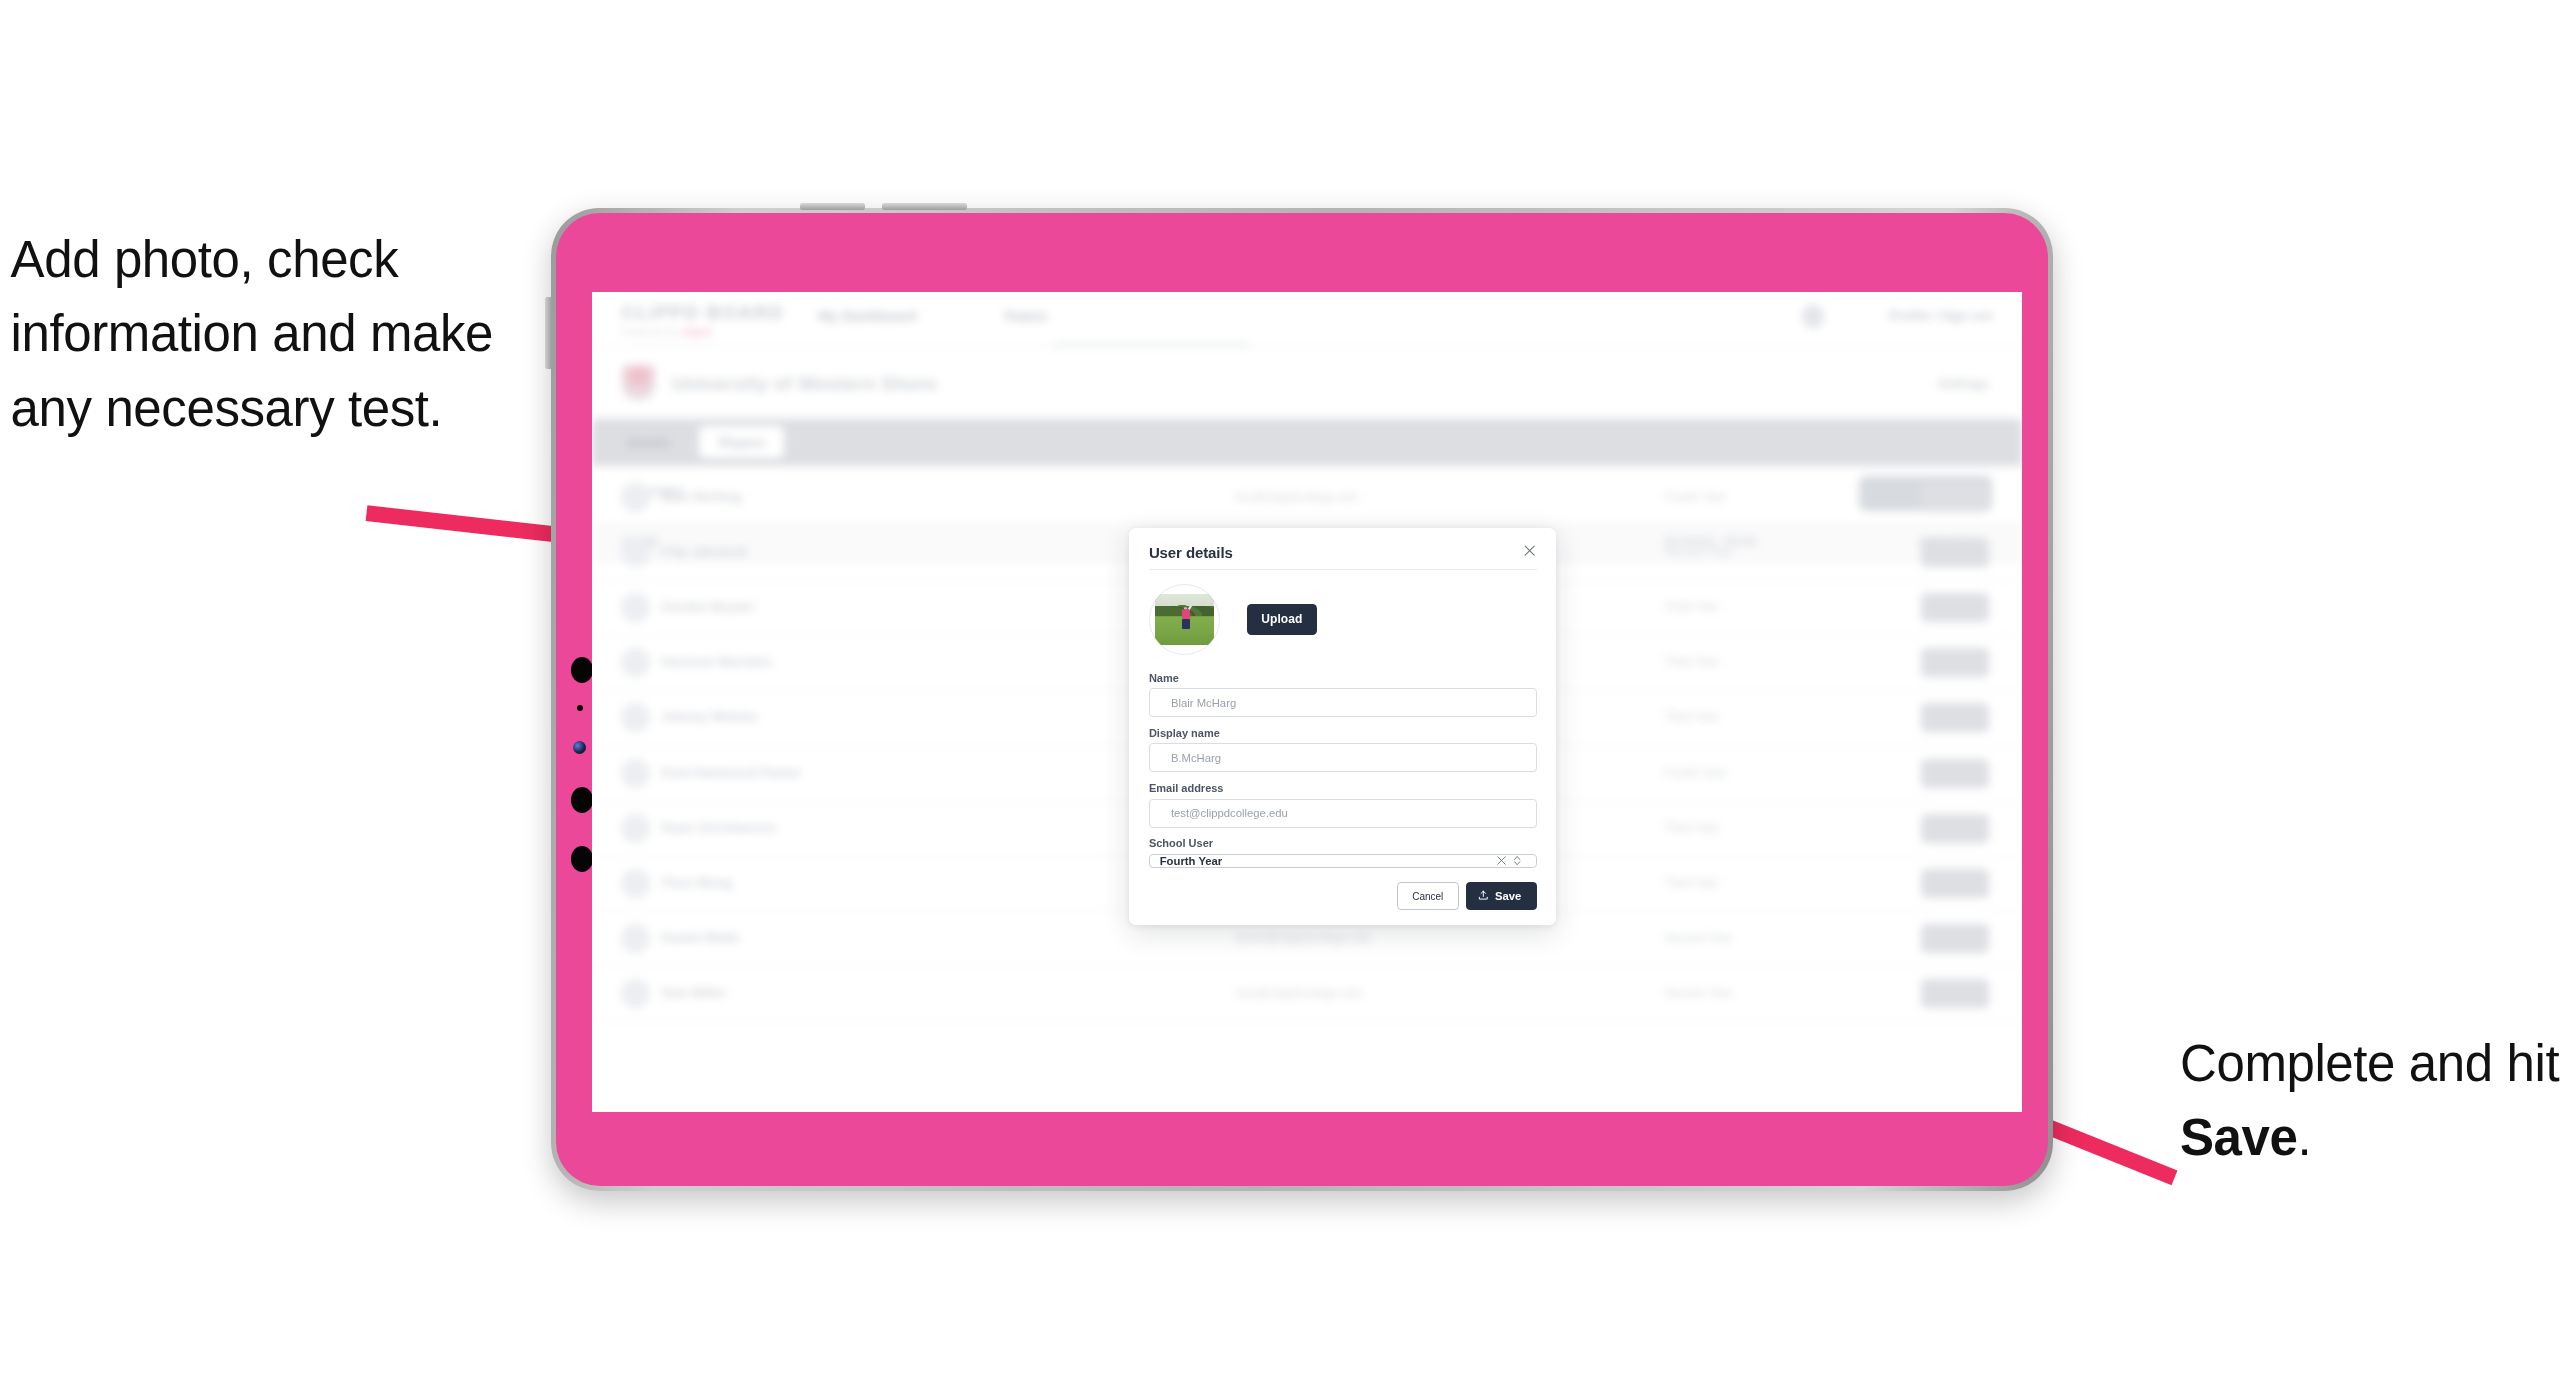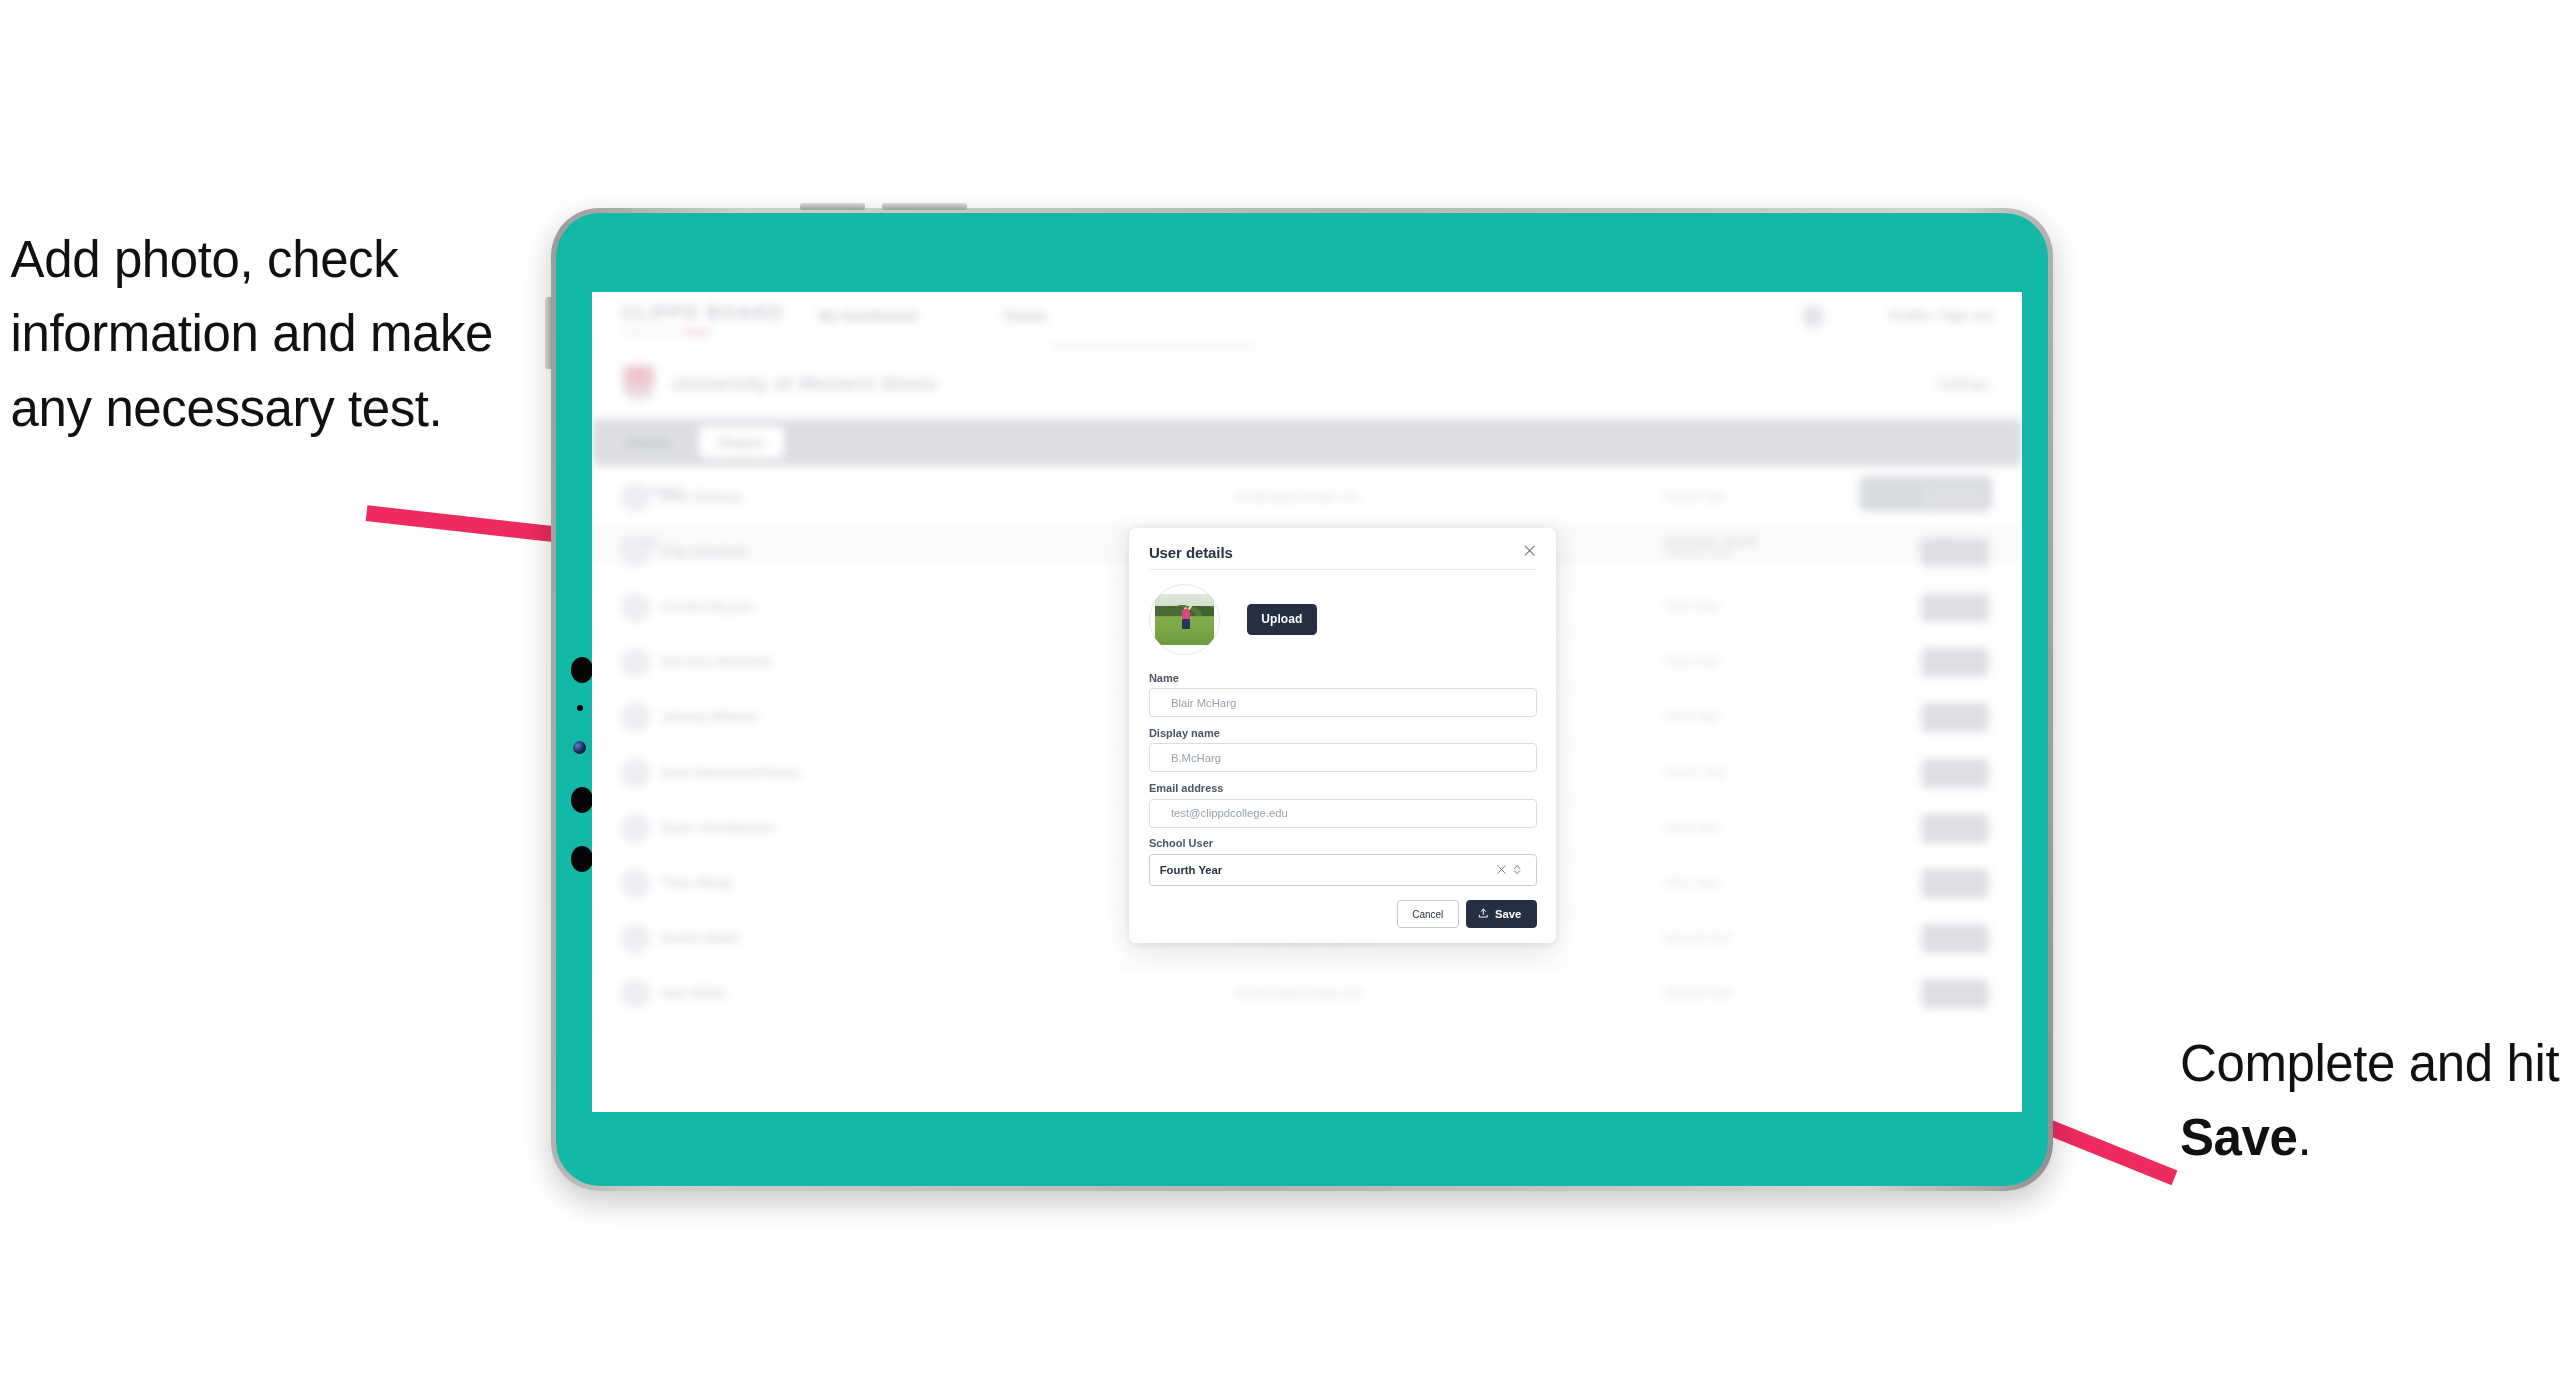--- a/index.html
+++ b/index.html
@@ -63,21 +63,21 @@
     inset: 0;
     border-radius: 48px;
     background: linear-gradient(95deg,#9b9b9b 0%,#cfcfcf 12%,#b4b4b4 50%,#d5d5d5 88%,#8f8f8f 100%);
     box-shadow: 0 10.6px 30px rgba(0,0,0,0.22);
   }
   
   .device-bezel {
     position: absolute;
     left: 5.3px; top: 4.5px; right: 5.3px; bottom: 5.3px;
     border-radius: 44px;
-    background: #14b8a6;
+    background: #ec4899;
   }
   
   .device-screen {
     position: absolute;
     left: 36px;
     top: 79px;
     width: 1430px;
     height: 820px;
     background: #ffffff;
     overflow: hidden;
@@ -426,21 +426,21 @@
     font-family: "Liberation Sans", sans-serif;
     background: #ffffff;
     outline: none;
   }
   .field-input::placeholder { color: #9aa1ad; }
 
   #school-year-control {
     position: relative;
     width: 100%;
     box-sizing: border-box;
-    height: 32px;
+    height: 14px;
     border: 0.8px solid #c9ced6;
     border-radius: 3.8px;
     display: flex;
     align-items: center;
     padding: 0 9.8px;
     background: #ffffff;
   }
   #school-year-value {
     font-size: 11.3px;
     color: #2a3142;

